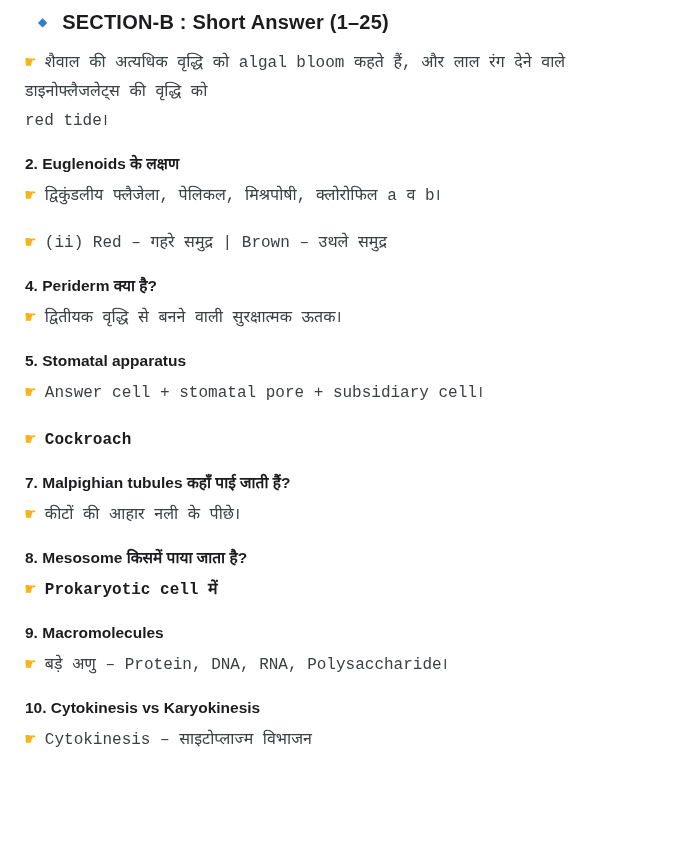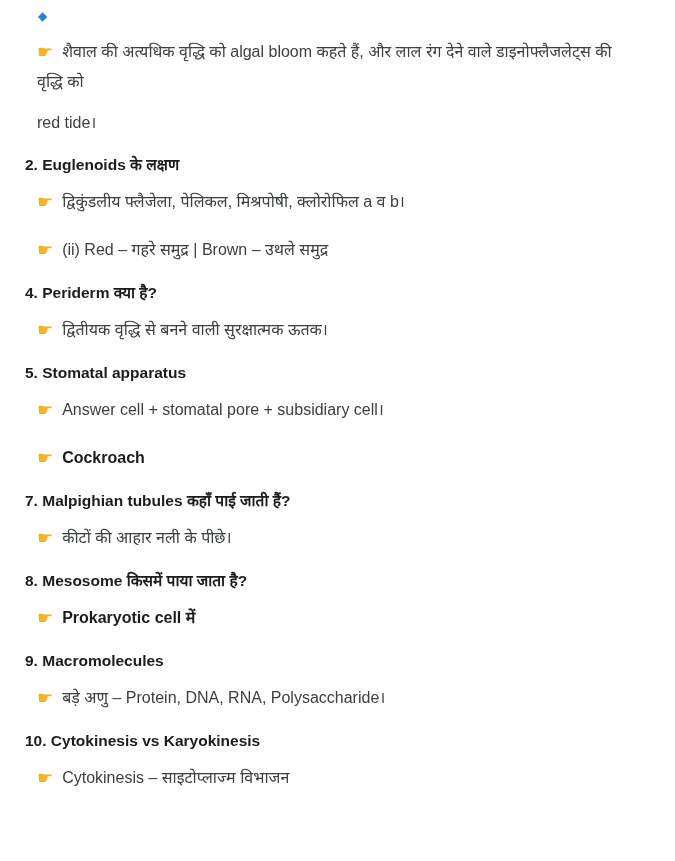--- a/index.html
+++ b/index.html
@@ -45,40 +45,42 @@
     font-size: 15.5px;
     font-weight: 700;
     color: var(--heading-color, #1d1d1f);
     line-height: 20px;
     margin: 0 0 8px 0;
   }
   .answer-line {
     font-size: 16px;
     color: var(--body-color, #3c4043);
     line-height: 29px;
-    margin: 12px;
+    margin: 0;
+    font-family: Liberation Mono, monospace;
   }
   .pointer-icon {
     color: var(--pointer-color, #f5b41d);
     font-size: 18px;
     margin-right: 9px;
     vertical-align: -1px;
   }
   .answer-line.bold .answer-text {
     font-weight: 700;
     color: var(--heading-color, #202124);
   }
 </style>
 </head>
 <body style="--bullet-color: #2e7fd4; --pointer-color: #f5b41d; --heading-color: #1c1c1e; --body-color: #3c4043;">
 
 <div class="page">
 
   <div class="section-header">
     <span class="bullet-icon">◆</span>
+    <span class="section-title">SECTION-B : Short Answer (1–25)</span>
   </div>
 
   <div>
       <div class="qa-block">
     <div>
           <p class="answer-line">
     <span class="pointer-icon">☛</span><span class="answer-text">शैवाल की अत्यधिक वृद्धि को algal bloom कहते हैं, और लाल रंग देने वाले डाइनोफ्लैजलेट्स की वृद्धि को</span>
   </p>
           <p class="answer-line">
     <span class="answer-text">red tide।</span>

